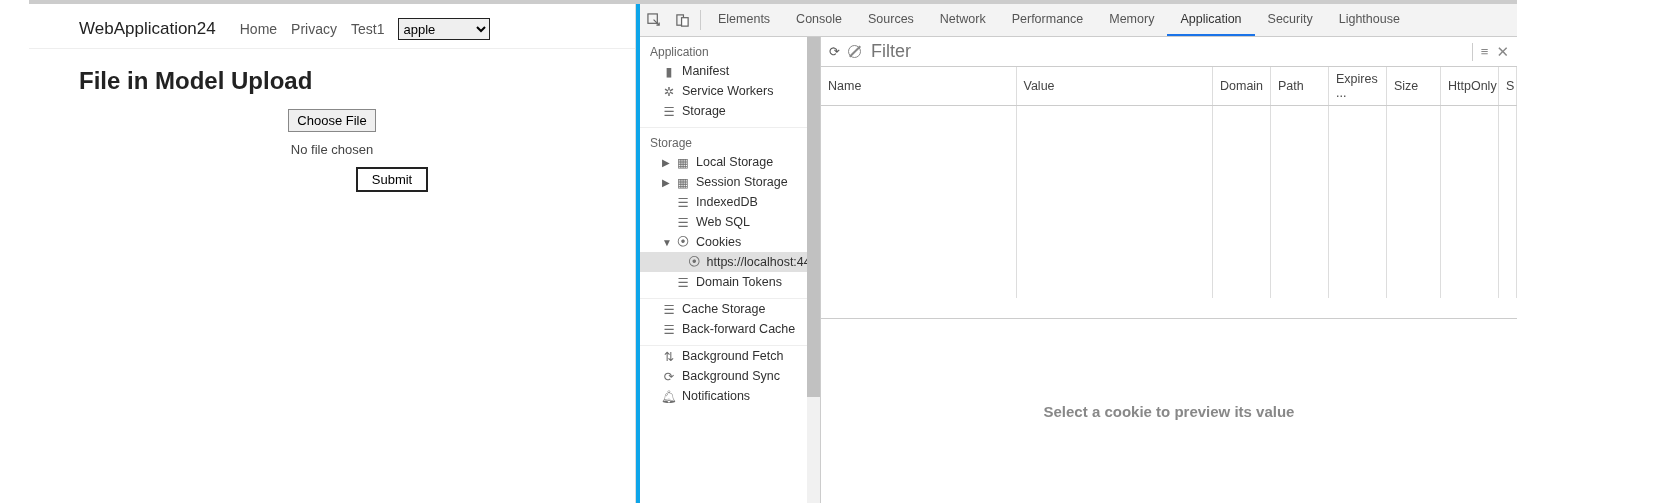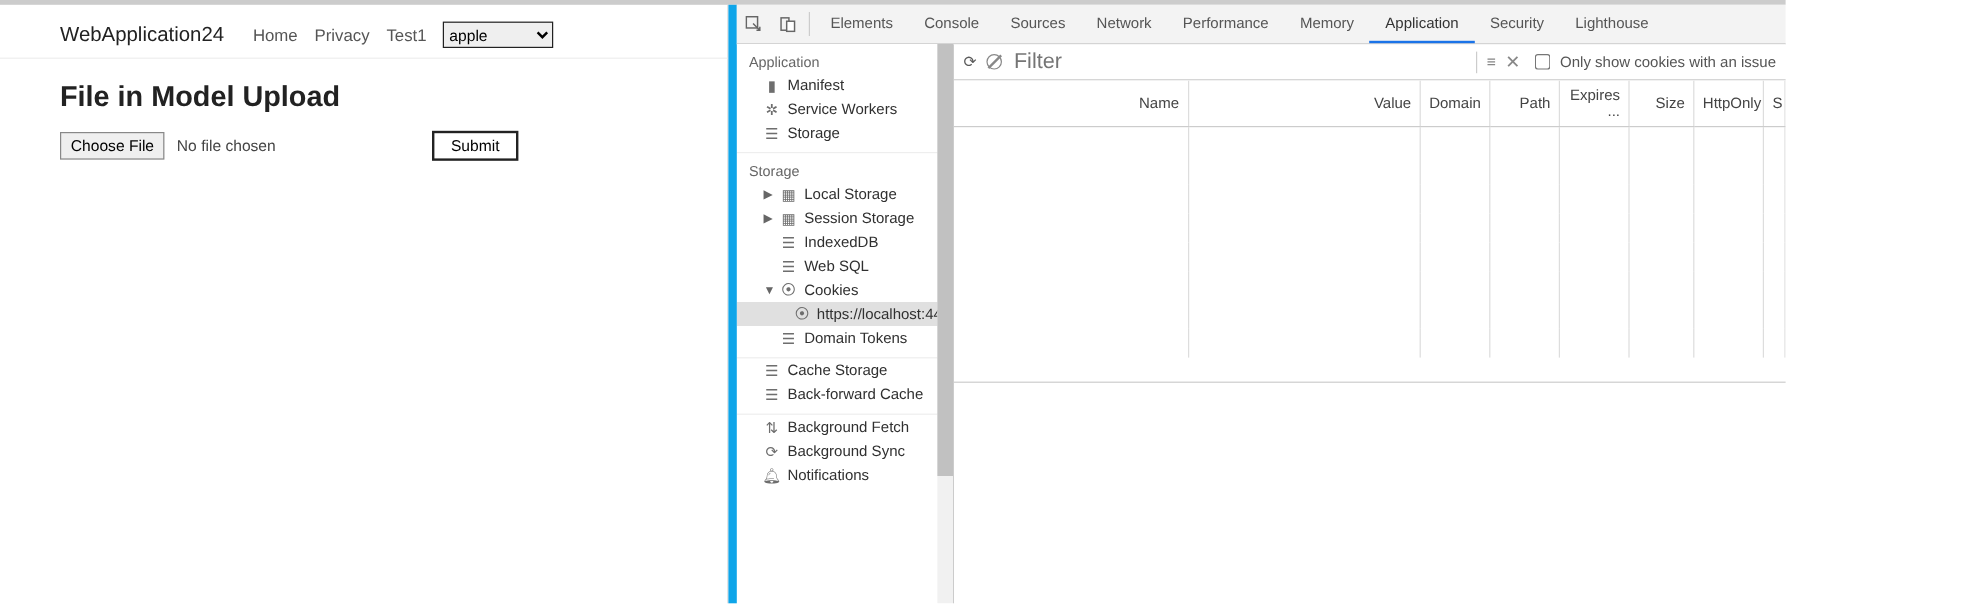--- a/index.html
+++ b/index.html
@@ -1,32 +1,32 @@
 <!DOCTYPE html>
 <html><head>
 <meta charset="utf-8">
 <style>
   * { box-sizing: border-box; }
   html, body { margin:0; padding:0; font-family: "Segoe UI", Arial, sans-serif; font-size:13px; color:#333; background:#fff; }
-  .root { display:flex; width:1488px; height:503px; border-top:4px solid #ccc; }
+  .root { display:flex; width:1488px; height:503px; border-top:4px solid #ccc;margin-left:29px; }
   
   .page { flex:0 0 607px; border-right:1px solid #ddd; padding:0; }
   .nav { display:flex; align-items:center; gap:14px; padding:14px 50px 8px 50px; border-bottom:1px solid #eee; }
   .brand { font-size:17px; color:#222; margin-right:10px; }
   .nav a { color:#555; text-decoration:none; font-size:14px; }
   .nav select { border:1px solid #222; font-size:13px; height:22px; width:92px; }
   .content { padding:18px 50px; }
   .content h2 { font-size:24px; font-weight:600; margin:0 0 14px 0; color:#222; }
-  .file-row { display:flex; gap:10px; align-items:center; }
+  .file-row { display:flex; gap:10px; align-items:center;flex-direction:column; }
   .choose { border:1px solid #888; background:#efefef; padding:3px 8px; font-size:13px; cursor:pointer; }
   .nofile { color:#444; font-size:13px; }
   .submit { border:2px solid #222; background:#fff; padding:3px 14px; font-size:13px; margin-left:120px; cursor:pointer; }
 
   
-  .devtools { flex:1; display:flex; flex-direction:column; border-left:7px solid #0ea5e9; }
+  .devtools { flex:1; display:flex; flex-direction:column; border-left:4px solid #0ea5e9; }
   .tabbar { display:flex; align-items:center; height:33px; border-bottom:1px solid #ccc; background:#f3f3f3; }
   .tool-ic { width:28px; display:flex; align-items:center; justify-content:center; color:#555; }
   .vline { width:1px; height:20px; background:#ccc; margin:0 4px; }
   .tabs { display:flex; gap:0; }
   .tab { padding:8px 13px; color:#555; cursor:pointer; font-size:12.5px; }
   .tab.active { color:#333; border-bottom:2px solid #1a73e8; }
 
   .dt-body { flex:1; display:flex; min-height:0; }
   .sidebar { width:181px; border-right:1px solid #ccc; overflow:auto; background:#fff; position:relative; }
   .sb-scroll { position:absolute; right:0; top:0; width:13px; height:100%; background:#f1f1f1; }
@@ -45,21 +45,21 @@
   .stop { width:13px; height:13px; border:1.5px solid #888; border-radius:50%; position:relative; }
   .stop::after { content:""; position:absolute; width:2px; height:15px; background:#888; transform:rotate(45deg); left:5px; top:-2px; }
   .filter-input { flex:0 0 330px; border:none; outline:none; font-size:18px; color:#333; }
   .fbvline { width:1px; height:18px; background:#ccc; margin-left:auto; }
   .clear-x { color:#888; font-size:15px; cursor:pointer; }
   .chk { display:flex; align-items:center; gap:5px; font-size:12.5px; color:#555; }
   .chk input { width:13px; height:13px; }
 
   .tablewrap { flex:0 0 252px; border-bottom:1px solid #ccc; overflow:hidden; }
   table { border-collapse:collapse; width:100%; table-layout:fixed; }
-  th { text-align:right; font-weight:400; font-size:12.5px; color:#444; border-right:1px solid #ddd; border-bottom:1px solid #ccc; padding:5px 7px; background:#fff; height:24px; }
+  th { text-align:left; font-weight:400; font-size:12.5px; color:#444; border-right:1px solid #ddd; border-bottom:1px solid #ccc; padding:5px 7px; background:#fff; height:24px; }
   td { border-right:1px solid #ddd; height:24px; }
   .preview { flex:1; display:flex; align-items:center; justify-content:center; color:#888; font-size:15px; font-weight:600; }
 </style>
 </head>
 <body>
 
 <div class="root">
 
   <div class="page">
     <div class="nav">
@@ -194,24 +194,20 @@
       </div>
 
       <div class="right">
         <div class="filterbar">
           <span class="refresh">⟳</span>
           <span class="stop"></span>
           <input class="filter-input" placeholder="Filter" style="">
           <div class="fbvline"></div>
           <span style="color:#888">≡</span>
           <span class="clear-x">✕</span>
-          <label class="chk">
-            <input type="checkbox" style="">
-            <span>Only show cookies with an issue</span>
-          </label>
         </div>
 
         <div class="tablewrap">
           <table>
             <colgroup>
               <col style="width:195px">
                 <col>
                 <col style="width:58px">
                 <col style="width:58px">
                 <col style="width:58px">
@@ -309,16 +305,17 @@
                   <td></td>
                   <td></td>
                   <td></td>
                   <td></td>
                   <td></td>
                 </tr>
             </tbody>
           </table>
         </div>
 
+        <div class="preview">Select a cookie to preview its value</div>
       </div>
     </div>
   </div>
 </div>
 
 </body></html>

